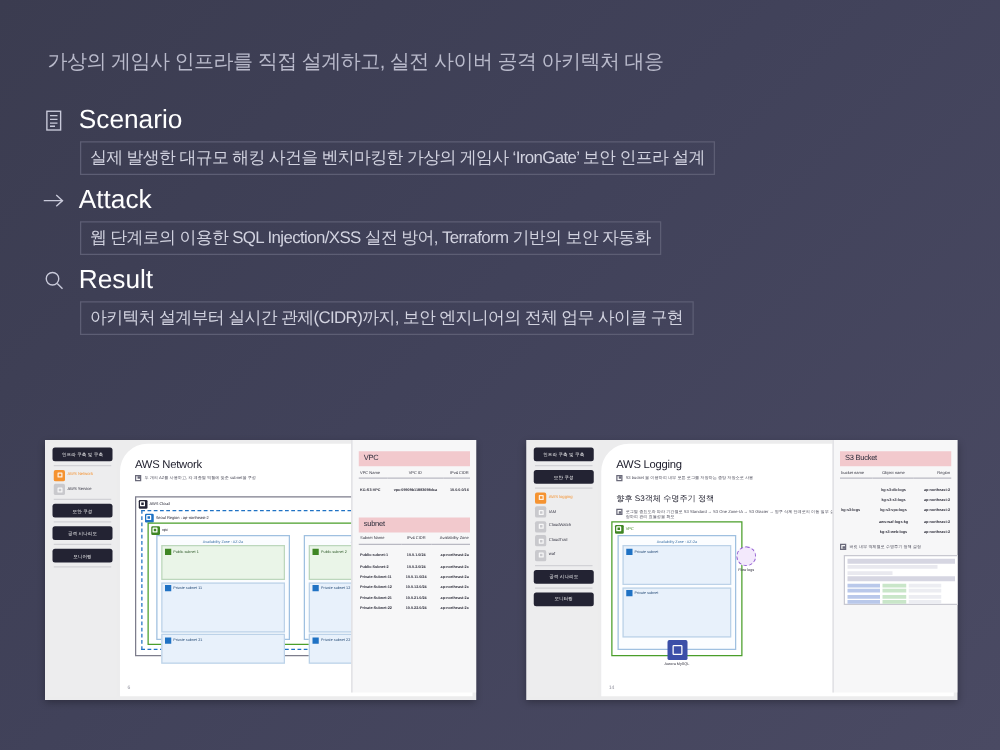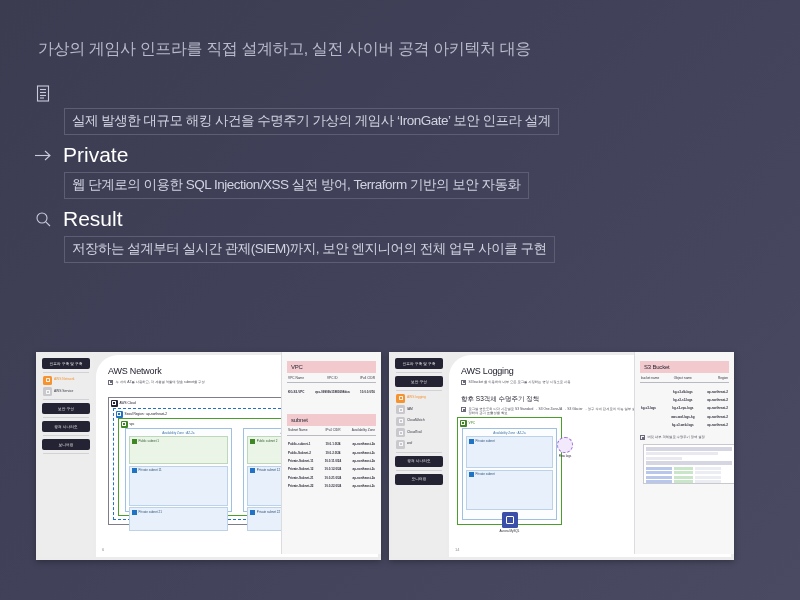--- a/index.html
+++ b/index.html
@@ -43,21 +43,21 @@
     display: inline-block;
     border: 1px solid #5d5e74;
     padding: 3px 7px 4px 7px;
     font-size: 13.5px; color: #d2d3e0;
     letter-spacing: -0.5px; white-space: nowrap;
   }
 
   
   .slides {
     position: absolute; left: 36px; top: 352px;
-    display: flex; gap: 8px;
+    display: flex; gap: 40px;
   }
   .slide {
     width: 345px; height: 208px;
     background: #ececed;
     position: relative; overflow: hidden;
     box-shadow: 0 2px 6px rgba(0,0,0,.30);
   }
   .slide-inner { position: absolute; inset: 0; }
 
   
@@ -229,48 +229,49 @@
     <div class="sec-head">
       <span class="sec-icon">
         <svg width="15" height="17" viewBox="0 0 15 17" fill="none" stroke="currentColor" stroke-width="1.1">
           <rect x="1.5" y="1" width="11" height="15"></rect>
           <line x1="4" y1="4.5" x2="10" y2="4.5"></line>
           <line x1="4" y1="7.5" x2="10" y2="7.5"></line>
           <line x1="4" y1="10.5" x2="10" y2="10.5"></line>
           <line x1="4" y1="13" x2="8" y2="13"></line>
         </svg>
       </span>
+      <span class="sec-label">Scenario</span>
     </div>
-    <div class="sec-desc">실제 발생한 대규모 해킹 사건을 수명주기 가상의 게임사 ‘IronGate’ 보안 인프라 설계</div>
+    <div class="sec-desc">실제 발생한 대규모 해킹 사건을 벤치마킹한 가상의 게임사 ‘IronGate’ 보안 인프라 설계</div>
   </div>
 
   <div class="section">
     <div class="sec-head">
       <span class="sec-icon">
         <svg width="19" height="13" viewBox="0 0 19 13" fill="none" stroke="currentColor" stroke-width="1.1">
           <line x1="1" y1="6.5" x2="16" y2="6.5"></line>
           <polyline points="11,2 16,6.5 11,11"></polyline>
         </svg>
       </span>
-      <span class="sec-label">Private</span>
+      <span class="sec-label">Attack</span>
     </div>
     <div class="sec-desc">웹 단계로의 이용한 SQL Injection/XSS 실전 방어, Terraform 기반의 보안 자동화</div>
   </div>
 
   <div class="section">
     <div class="sec-head">
       <span class="sec-icon">
         <svg width="17" height="17" viewBox="0 0 17 17" fill="none" stroke="currentColor" stroke-width="1.1">
           <circle cx="7" cy="7" r="5"></circle>
           <line x1="10.8" y1="10.8" x2="15" y2="15"></line>
         </svg>
       </span>
       <span class="sec-label">Result</span>
     </div>
-    <div class="sec-desc">저장하는 설계부터 실시간 관제(SIEM)까지, 보안 엔지니어의 전체 업무 사이클 구현</div>
+    <div class="sec-desc">아키텍처 설계부터 실시간 관제(CIDR)까지, 보안 엔지니어의 전체 업무 사이클 구현</div>
   </div>
 
 </div>
 
 <div class="slides">
 
   <div class="slide">
     <div class="slide-inner">
 
       <div class="sb">

